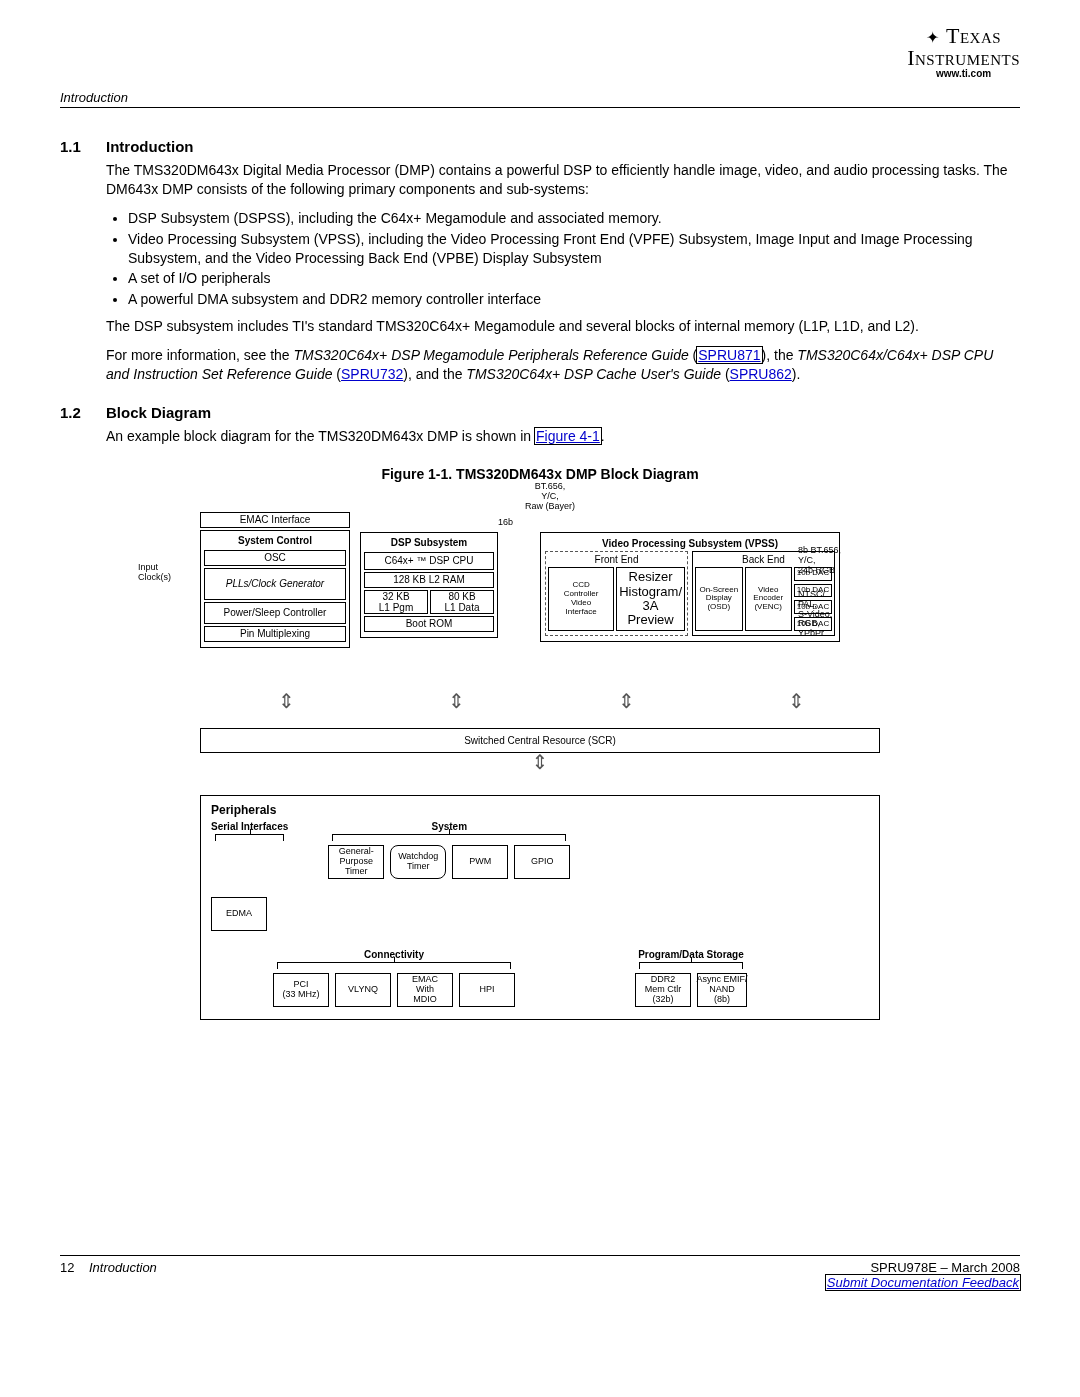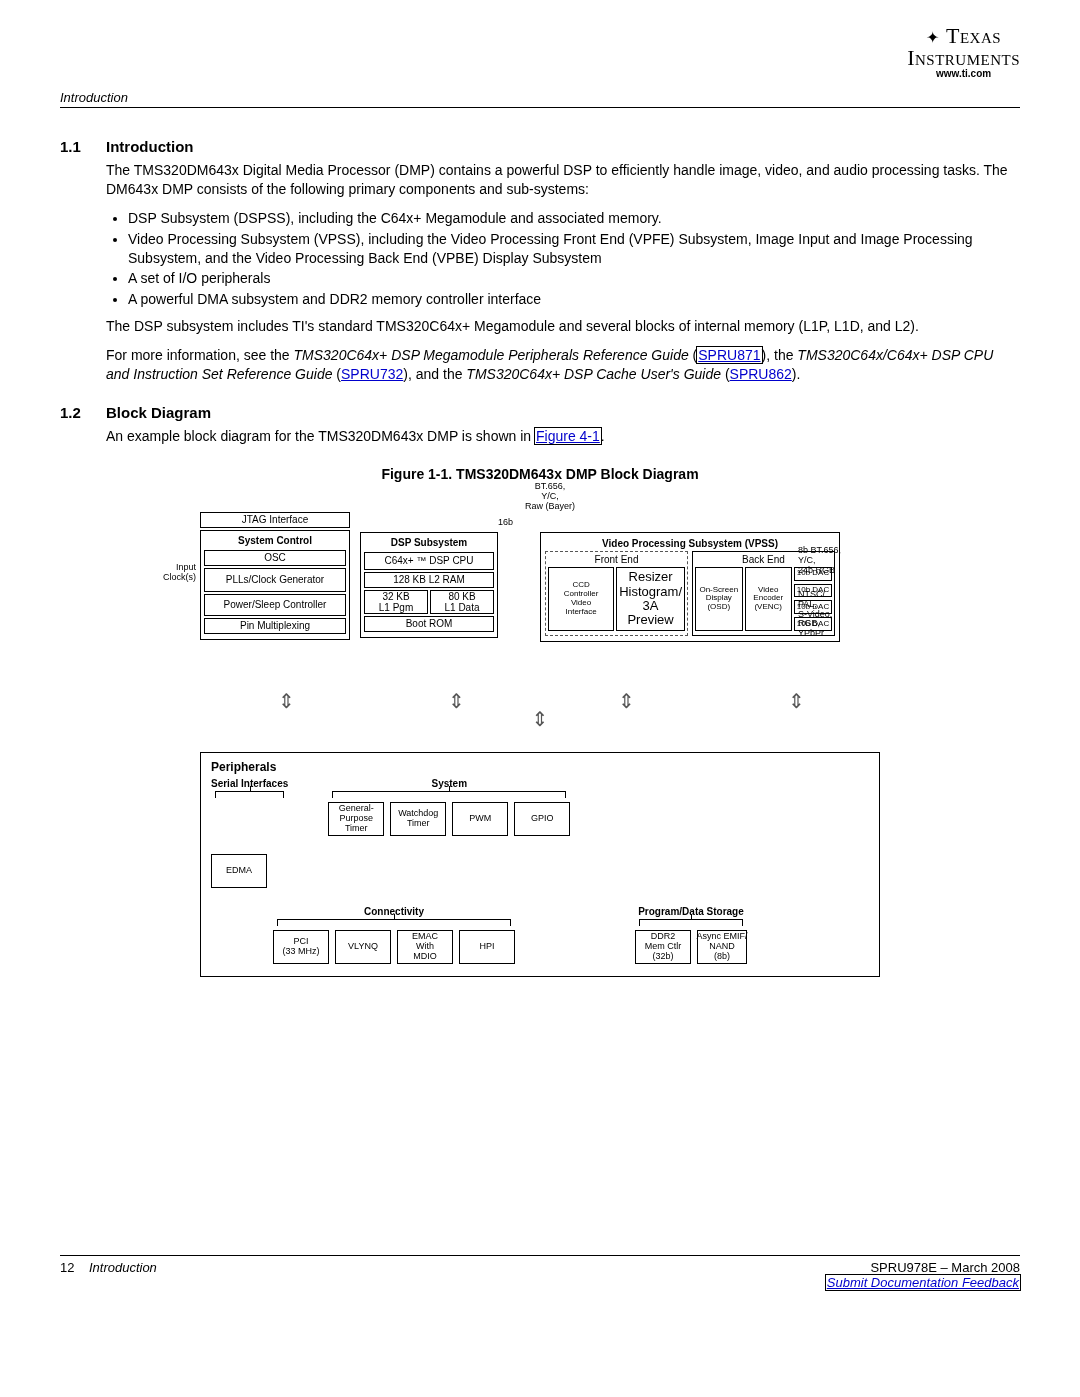--- a/index.html
+++ b/index.html
@@ -84,21 +84,21 @@
   .brace::after { content:""; position:absolute; left:50%; top:-6px; width:1px; height:6px; background:#000;}
   .pboxes { display:flex; gap:6px;}
   .pboxes .dbox { width:56px; height:34px; display:flex; align-items:center; justify-content:center; font-size:9px;}
   .footer {
     position:absolute; bottom:30px; left:60px; right:60px;
     border-top:1px solid #000; padding-top:4px;
     display:flex; justify-content:space-between; font-size:13px;
   }
   .footer .right { text-align:right; }
   .italic { font-style: italic; }
-  .inlabel { position:absolute; font-size:9px; text-align:right;}
+  .inlabel { position:absolute; font-size:9px; }
   .inputclk { left:-12px; top:75px; width:58px;}
   .toplabel { left:350px; top:-6px; width:100px; text-align:left;}
   .rightlabel1 { left:648px; top:58px; width:90px; text-align:left;}
   .rightlabel2 { left:648px; top:102px; width:90px; text-align:left;}
   .updown-arrows { display:flex; justify-content:space-around; margin:4px 50px -6px 50px; height:22px;}
   .udarr { width:14px; position:relative;}
   .udarr::before { content:"⇕"; font-size:20px; color:#555; position:absolute; left:0; top:-2px;}
 </style>
 </head>
 <body>
@@ -160,25 +160,25 @@
     <div class="sidelabel toplabel" style="white-space:pre; text-align:center;">BT.656,
 Y/C,
 Raw (Bayer)</div>
     <div class="sidelabel" style="left:348px; top:30px;">16b</div>
 
     <div class="toprow">
       <div class="inlabel inputclk" style="white-space:pre;">Input
 Clock(s)</div>
 
       <div class="syscol">
-        <div class="dbox" style="height:16px;">JTAG Interface</div>
+        <div class="dbox" style="height:16px;">EMAC Interface</div>
         <div class="syscol-inner">
           <div class="dbox b" style="border:none; height:14px;">System Control</div>
           <div class="dbox" style="height:16px;">OSC</div>
-          <div class="dbox" style="height:24px;">PLLs/Clock Generator</div>
+          <div class="dbox" style="height:32px;font-style:italic;">PLLs/Clock Generator</div>
           <div class="dbox" style="height:22px;">Power/Sleep Controller</div>
           <div class="dbox" style="height:16px;">Pin Multiplexing</div>
         </div>
       </div>
 
       <div class="dspcol">
         <div class="dbox b" style="border:none; height:14px;">DSP Subsystem</div>
         <div class="dbox" style="height:18px;">C64x+ ™ DSP CPU</div>
         <div class="dbox" style="height:16px;">128 KB L2 RAM</div>
         <div class="split">
@@ -236,39 +236,40 @@
 YPbPr</div>
     </div>
 
     <div class="updown-arrows">
       <div class="udarr"></div>
       <div class="udarr"></div>
       <div class="udarr"></div>
       <div class="udarr"></div>
     </div>
 
+    <div class="scr">Switched Central Resource (SCR)</div>
 
     <div style="text-align:center; font-size:20px; color:#555; margin:-2px 0;">⇕</div>
 
     <div class="periph">
       <div class="phead">Peripherals</div>
 
       <div class="prow">
         <div class="pgroup" style="flex:0 0 auto;">
           <div class="glabel">Serial Interfaces</div>
           <div class="brace"></div>
         </div>
         <div class="pgroup" style="flex:0 0 auto;">
           <div class="glabel">System</div>
           <div class="brace"></div>
           <div class="pboxes">
             <div class="dbox" style="white-space:pre;">General-
 Purpose
 Timer</div>
-            <div class="dbox" style="white-space:pre;">Watchdog
+            <div class="dbox" style="white-space:pre;border-radius:8px;">Watchdog
 Timer</div>
             <div class="dbox">PWM</div>
             <div class="dbox">GPIO</div>
           </div>
         </div>
       </div>
 
       <div class="prow" style="margin-bottom:18px;">
         <div class="pboxes">
           <div class="dbox">EDMA</div>

